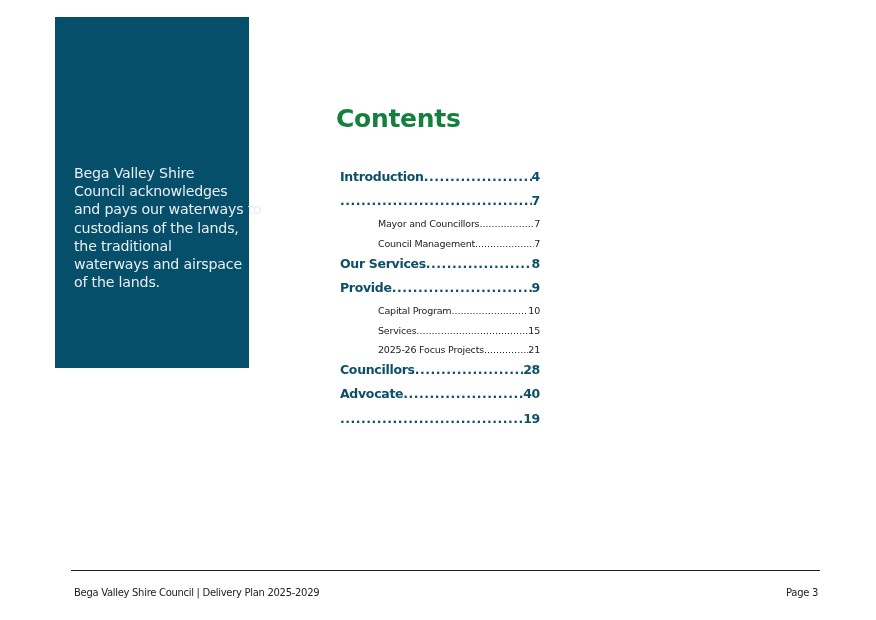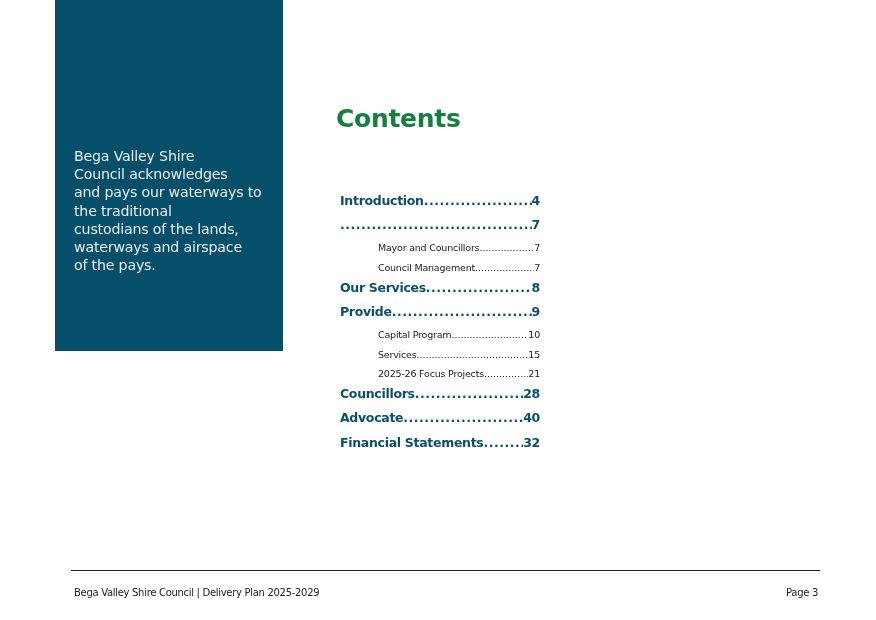--- a/index.html
+++ b/index.html
@@ -1,44 +1,44 @@
 <!DOCTYPE html>
 <html><head>
 <meta charset="utf-8">
 <style>
   html, body { margin: 0; padding: 0; background: #ffffff; }
   body { width: 876px; height: 620px; position: relative; overflow: hidden; font-family: "Liberation Sans", sans-serif; }
-  .panel { position: absolute; left: 55px; top: 0; width: 228px; height: 351px; background: #064f6a; }
+  .panel { position: absolute; left: 55px; top: 17px; width: 194px; height: 351px; background: #064f6a; }
   .ack { position: absolute; left: 19px; top: 147px; width: 205px; color: #e9eef1; font-family: "DejaVu Sans", sans-serif; font-size: 14.2px; line-height: 18.2px; letter-spacing: -0.2px; }
   .title { position: absolute; left: 336px; top: 76px; color: #15803d; font-family: "DejaVu Sans", sans-serif; font-weight: bold; font-size: 25px; letter-spacing: -0.3px; margin-top: 28px; }
-  .toc { position: absolute; left: 340px; top: 166px; width: 200px; margin-top: 24px; }
+  .toc { position: absolute; left: 340px; top: 166px; width: 200px; }
   .row { display: flex; align-items: baseline; white-space: nowrap; overflow: hidden; }
   .row .lbl { flex: 0 0 auto; }
   .row .dots { flex: 1 1 auto; overflow: hidden; letter-spacing: 0.5px; }
   .row .dots::after { content: "...................................................................................................................."; }
   .row .pg { flex: 0 0 auto; }
   .lvl1 { color: #0b4f68; font-weight: bold; font-size: 12.5px; height: 24.2px; line-height: 22px; font-family: "DejaVu Sans", sans-serif; letter-spacing: -0.3px; }
   .lvl2 { color: #1a1a1a; font-size: 9.5px; height: 19.3px; line-height: 19px; padding-left: 38px; font-family: "DejaVu Sans", sans-serif; letter-spacing: -0.2px; }
   .lvl2 .dots { letter-spacing: 0; }
   .rule { position: absolute; left: 71px; top: 570px; width: 749px; height: 1px; background: #222; }
   .footer-left { position: absolute; left: 74px; top: 587px; font-size: 10px; color: #222; font-family: "DejaVu Sans", sans-serif; letter-spacing: -0.3px; }
   .footer-right { position: absolute; right: 58px; top: 587px; font-size: 10px; color: #222; font-family: "DejaVu Sans", sans-serif; letter-spacing: -0.3px; }
 </style>
 </head>
 <body>
 
 <div class="panel">
   <div class="ack">
     <div>Bega Valley Shire</div>
     <div>Council acknowledges</div>
     <div>and pays our waterways to</div>
+    <div>custodians of the lands,</div>
     <div>the traditional</div>
-    <div>custodians of the lands,</div>
     <div>waterways and airspace</div>
-    <div>of the pays.</div>
+    <div>of the lands.</div>
   </div>
 </div>
 
 <div class="title">Contents</div>
 
 <div class="toc">
   <div class="row lvl1">
       <span class="lbl">Introduction</span>
       <span class="dots"></span>
       <span class="pg">4</span>
@@ -86,21 +86,20 @@
       <span class="lbl">Councillors </span>
       <span class="dots"></span>
       <span class="pg">28</span>
     </div>
   <div class="row lvl1">
       <span class="lbl">Advocate </span>
       <span class="dots"></span>
       <span class="pg">40</span>
     </div>
   <div class="row lvl1">
-      <span class="lbl">Financial Statements </span>
       <span class="dots"></span>
-      <span class="pg">32</span>
+      <span class="pg">19</span>
     </div>
 </div>
 
 <div class="rule"></div>
 <div class="footer-left">Bega Valley Shire Council | Delivery Plan 2025-2029</div>
 <div class="footer-right">Page 3</div>
 
 </body></html>

